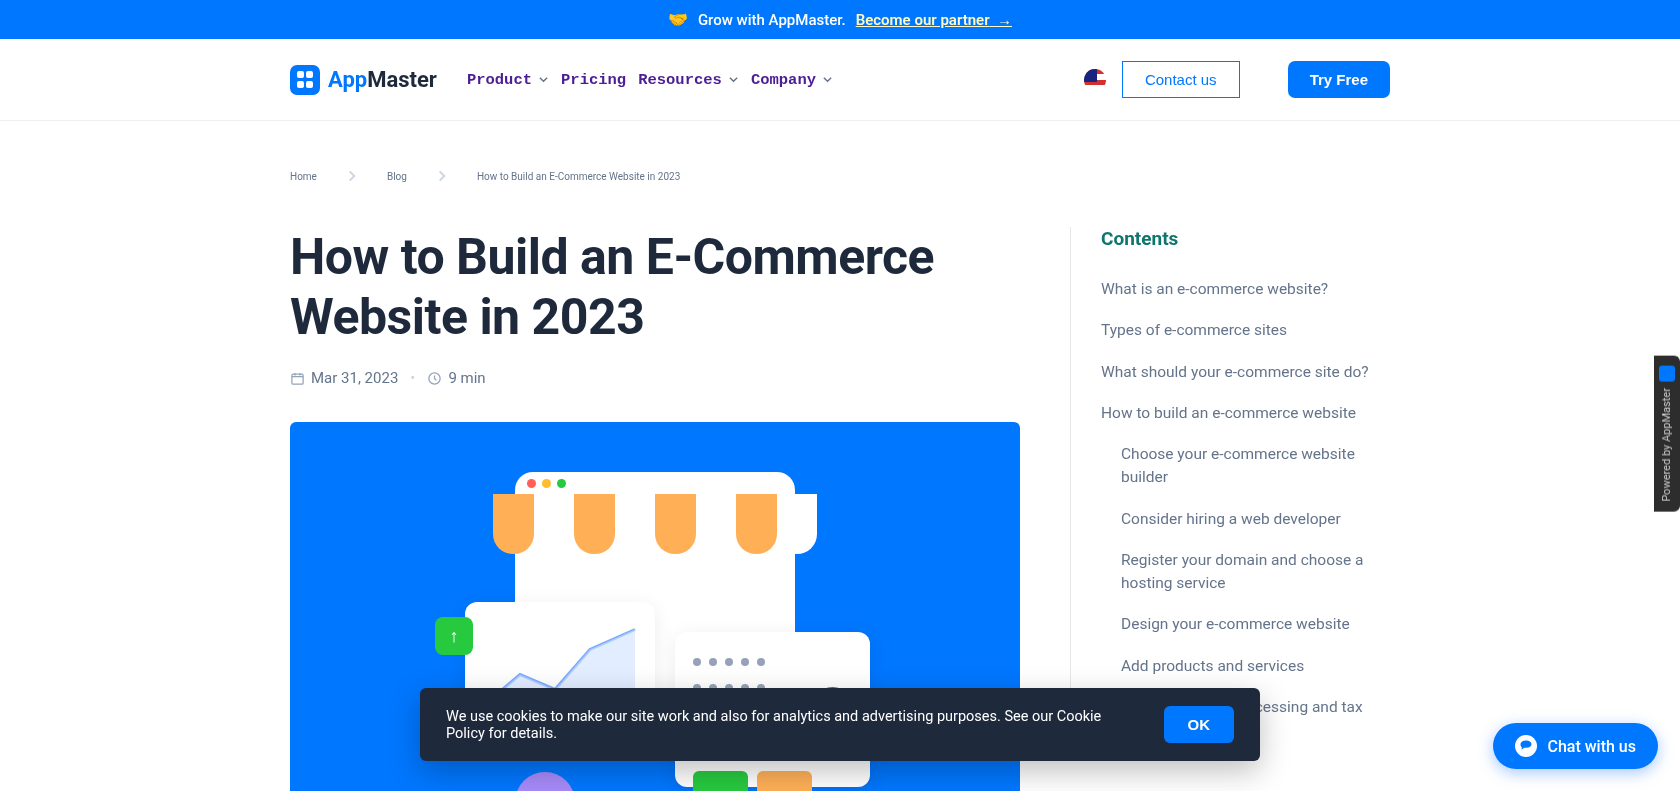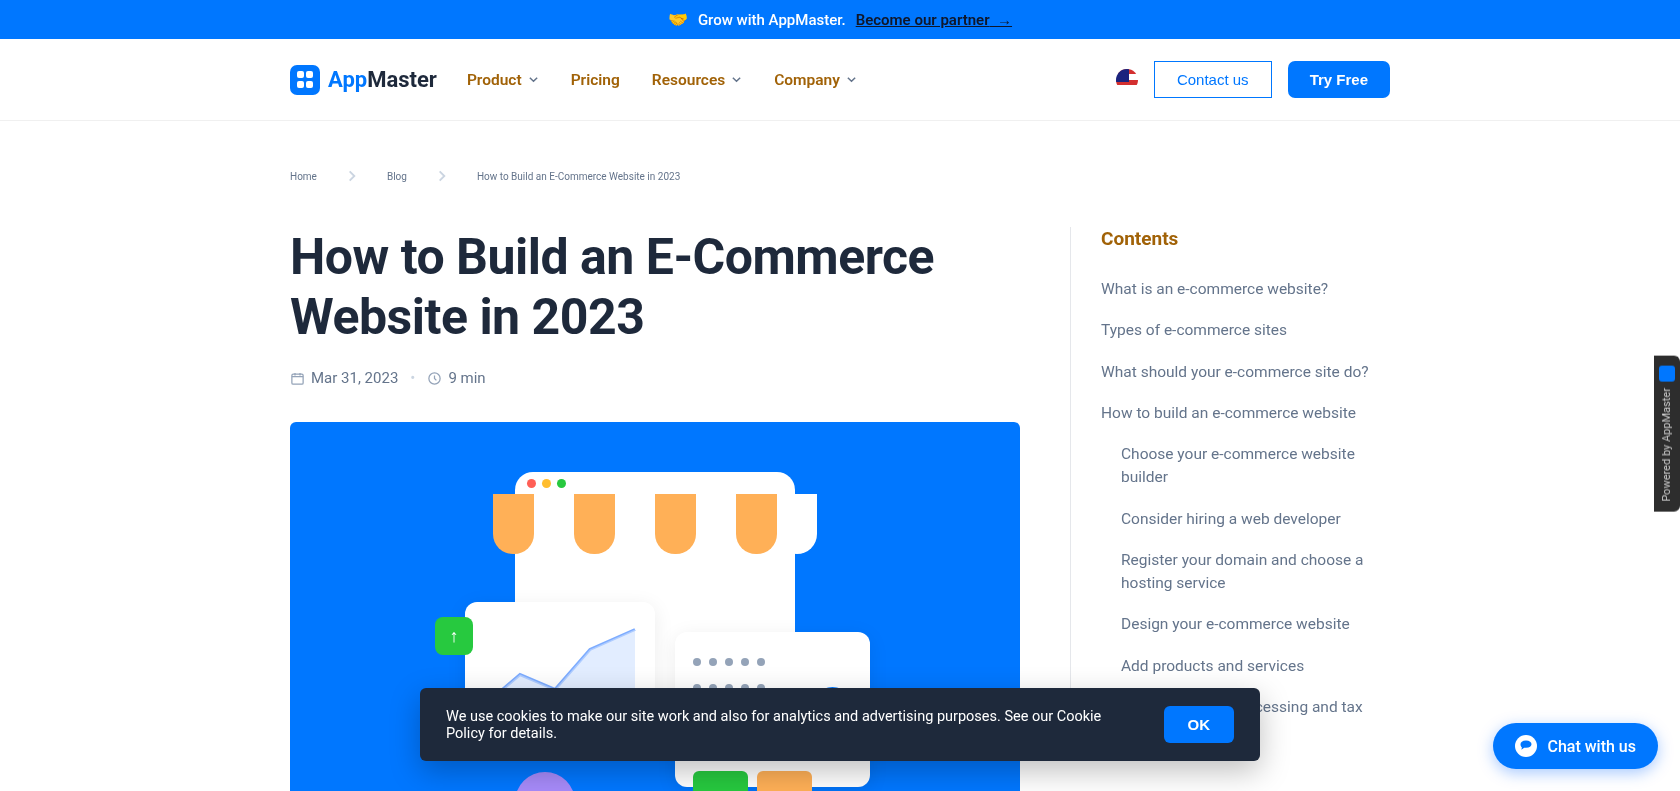--- a/index.html
+++ b/index.html
@@ -1,36 +1,36 @@
 <!DOCTYPE html>
 <html><head>
 <meta charset="utf-8">
 <style>
 * { margin: 0; padding: 0; box-sizing: border-box; }
 body { font-family: -apple-system, BlinkMacSystemFont, 'Segoe UI', Roboto, sans-serif; background: #fff; color: #1e293b; width: 1680px; }
 
 .top-banner { background: #0077ff; color: #fff; text-align: center; padding: 10px 0; font-size: 15px; font-weight: 500; display: flex; align-items: center; justify-content: center; gap: 10px; }
 .top-banner .emoji { font-size: 16px; }
-.top-banner a { color: #0f172a; text-decoration: underline; font-weight: 600; }
+.top-banner a { color: #fef9c3; text-decoration: underline; font-weight: 600; }
 
 .header { background: #fff; border-bottom: 1px solid #f0f0f0; padding: 22px 0; }
 .header-inner { max-width: 1100px; margin: 0 auto; display: flex; align-items: center; justify-content: space-between; }
 .header-left { display: flex; align-items: center; gap: 30px; }
 .logo { display: flex; align-items: center; gap: 8px; font-weight: 700; font-size: 22px; color: #1e293b; }
 .logo-icon { width: 30px; height: 30px; background: #0077ff; border-radius: 7px; display: flex; align-items: center; justify-content: center; flex-wrap: wrap; padding: 6px; gap: 2px; }
 .logo-icon span { width: 7px; height: 7px; background: #fff; border-radius: 2px; }
 .logo .app { color: #0077ff; }
-.nav { display: flex; gap: 32px; font-size: 15.5px; font-weight: 600; color: #a16207; }
+.nav { display: flex; gap: 12px; font-size: 15.5px; font-weight: 600; color: #4c1d95; font-family: Liberation Mono, monospace; }
 .nav-item { display: flex; align-items: center; gap: 6px; cursor: pointer; }
 .chev { width: 11px; height: 11px; }
 .header-right { display: flex; align-items: center; gap: 16px; }
 .flag { width: 22px; height: 22px; border-radius: 50%; background: linear-gradient(#d32f2f 0 25%, #fff 25% 50%, #d32f2f 50% 75%, #fff 75%); position: relative; overflow: hidden; }
 .flag::before { content:''; position:absolute; top:0; left:0; width:60%; height:60%; background:#1a237e; }
 .btn-outline { border: 1.5px solid #0077ff; color: #0077ff; background: #fff; padding: 9px 22px; border-radius: 0; font-weight: 400; font-size: 15px; cursor: pointer; }
-.btn-fill { border: none; background: #0077ff; color: #fff; padding: 10px 22px; border-radius: 7px; font-weight: 600; font-size: 15px; cursor: pointer; }
+.btn-fill { border: none; background: #0077ff; color: #fff; padding: 10px 22px; border-radius: 7px; font-weight: 600; font-size: 15px; cursor: pointer; margin-left: 32px; }
 
 .container { max-width: 1100px; margin: 0 auto; padding-top: 48px; }
 .breadcrumb { display: flex; align-items: center; gap: 28px; font-size: 10px; color: #64748b; margin-bottom: 44px; }
 .breadcrumb a { color: #64748b; text-decoration: none; }
 .crumb-chev { color: #cbd5e1; width: 14px; height: 14px; }
 
 .main-grid { display: flex; gap: 50px; align-items: flex-start; }
 .article { flex: 0 0 730px; }
 .article h1 { font-size: 50px; font-weight: 700; line-height: 1.2; color: #1e293b; margin-bottom: 22px; letter-spacing: -0.5px; }
 .meta { display: flex; align-items: center; gap: 12px; font-size: 15px; color: #64748b; margin-bottom: 35px; }
@@ -54,21 +54,21 @@
 .dots-row { display:flex; gap:8px; margin:8px 0 18px; }
 .dots-row span { width:8px; height:8px; background:#94a3b8; border-radius:50%; }
 .avatar-circ { position:absolute; right:15px; top:55px; width:45px; height:45px; background:#0077ff; border-radius:50%; display:flex; align-items:center; justify-content:center; }
 .av-head { width:14px; height:14px; background:#fff; border-radius:50%; }
 .av-body { position:absolute; bottom:7px; width:22px; height:11px; background:#fff; border-radius:11px 11px 0 0; }
 .btn-green { position:absolute; bottom:-12px; left:18px; width:55px; height:28px; background:#27c93f; border-radius:6px; }
 .btn-orange { position:absolute; bottom:-12px; left:82px; width:55px; height:28px; background:#ffb057; border-radius:6px; }
 .purple-circ { position:absolute; left:225px; top:350px; width:60px; height:60px; background:#a78bfa; border-radius:50%; }
 
 .toc-col { flex: 1; border-left: 1px solid #e5e7eb; padding-left: 30px; }
-.toc-title { font-size: 19px; font-weight: 700; color: #a16207; margin-bottom: 28px; }
+.toc-title { font-size: 19px; font-weight: 700; color: #0f766e; margin-bottom: 28px; }
 .toc-list { list-style: none; }
 .toc-list li { font-size: 15.5px; color: #64748b; line-height: 1.5; margin-bottom: 18px; cursor: pointer; }
 .toc-list li.sub { padding-left: 20px; }
 
 .cookie-bar { position: fixed; bottom: 30px; left: 50%; transform: translateX(-50%); background: #1e293b; color: #fff; padding: 18px 26px; border-radius: 6px; display: flex; align-items: center; gap: 22px; font-size: 14.5px; box-shadow: 0 10px 30px rgba(0,0,0,0.25); z-index: 100; }
 .cookie-bar button { background: #0077ff; color:#fff; border:none; padding: 10px 24px; border-radius:6px; font-weight:600; font-size:15px; cursor:pointer; }
 
 .chat-btn { position: fixed; bottom: 22px; right: 22px; background: #0077ff; color: #fff; padding: 12px 22px; border-radius: 30px; display: flex; align-items: center; gap: 10px; font-weight: 500; font-size: 16px; box-shadow: 0 4px 15px rgba(0,100,255,0.35); cursor: pointer; }
 .chat-icon { width: 22px; height: 22px; background: #fff; border-radius: 50%; position: relative; }
 

